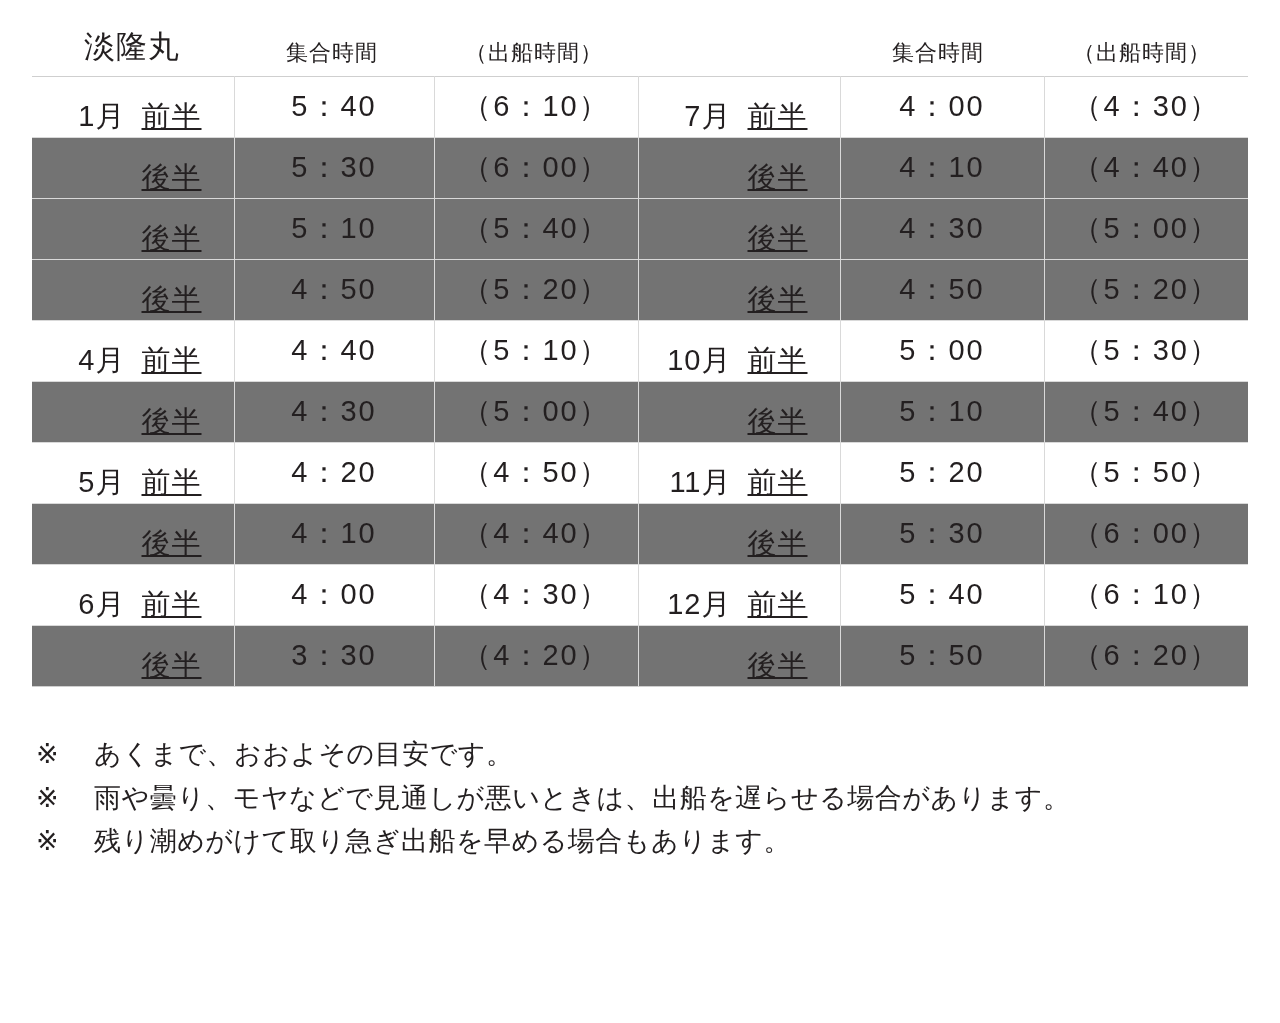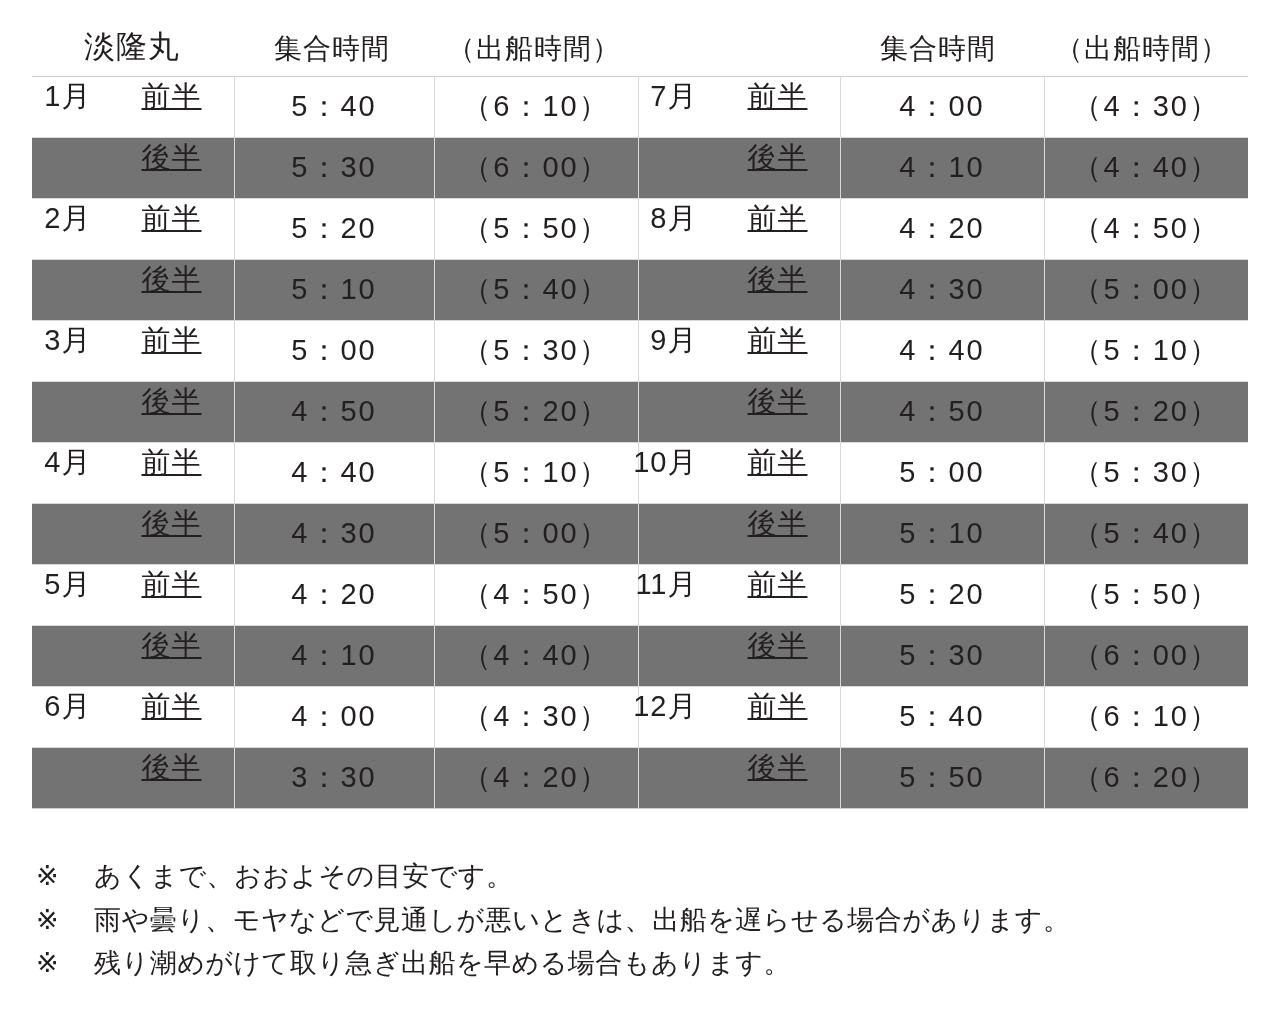--- a/index.html
+++ b/index.html
@@ -24,21 +24,21 @@
   }
 
   
   .header-row {
     display: flex;
     align-items: flex-end;
     padding: 26px 32px 8px 32px;
     box-sizing: border-box;
   }
   .h-cell {
-    font-size: 28px;
+    font-size: 22px;
     letter-spacing: 1px;
     text-align: center;
     white-space: nowrap;
   }
   .h-title {
     width: 200px;
     text-align: center;
     font-size: 31px;
   }
   .h-meet-a { width: 200px; }
@@ -83,27 +83,26 @@
   col.c-label-a { width: 202px; }
   col.c-meet-a  { width: 200px; }
   col.c-dep-a   { width: 204px; }
   col.c-label-b { width: 202px; }
   col.c-meet-b  { width: 204px; }
   col.c-dep-b   { width: 204px; }
 
   .cell-label {
     display: flex;
     justify-content: flex-end;
-    align-items: flex-start;
+    align-items: flex-end;
     padding-right: 30px;
     height: 60px;
     box-sizing: border-box;
     font-size: 29px;
     letter-spacing: 1px;
-    gap: 34px;
   }
   .cell-label .month {
     display: inline-block;
     min-width: 86px;
     text-align: right;
     margin-right: 16px;
   }
   .cell-label .half {
     display: inline-block;
     min-width: 62px;
@@ -184,73 +183,37 @@
           <td>（6：00）</td>
           <td>
             <div class="cell-label">
               <span class="month"></span>
               <span class="half">後半</span>
             </div>
           </td>
           <td>4：10</td>
           <td>（4：40）</td>
         </tr>
-        <tr>
-          <td>
-            <div class="cell-label">
-              <span class="month">2月</span>
-              <span class="half">前半</span>
-            </div>
-          </td>
-          <td>5：20</td>
-          <td>（5：50）</td>
-          <td>
-            <div class="cell-label">
-              <span class="month">8月</span>
-              <span class="half">前半</span>
-            </div>
-          </td>
-          <td>4：20</td>
-          <td>（4：50）</td>
-        </tr>
         <tr class="shade">
           <td>
             <div class="cell-label">
               <span class="month"></span>
               <span class="half">後半</span>
             </div>
           </td>
           <td>5：10</td>
           <td>（5：40）</td>
           <td>
             <div class="cell-label">
               <span class="month"></span>
               <span class="half">後半</span>
             </div>
           </td>
           <td>4：30</td>
           <td>（5：00）</td>
-        </tr>
-        <tr>
-          <td>
-            <div class="cell-label">
-              <span class="month">3月</span>
-              <span class="half">前半</span>
-            </div>
-          </td>
-          <td>5：00</td>
-          <td>（5：30）</td>
-          <td>
-            <div class="cell-label">
-              <span class="month">9月</span>
-              <span class="half">前半</span>
-            </div>
-          </td>
-          <td>4：40</td>
-          <td>（5：10）</td>
         </tr>
         <tr class="shade">
           <td>
             <div class="cell-label">
               <span class="month"></span>
               <span class="half">後半</span>
             </div>
           </td>
           <td>4：50</td>
           <td>（5：20）</td>

